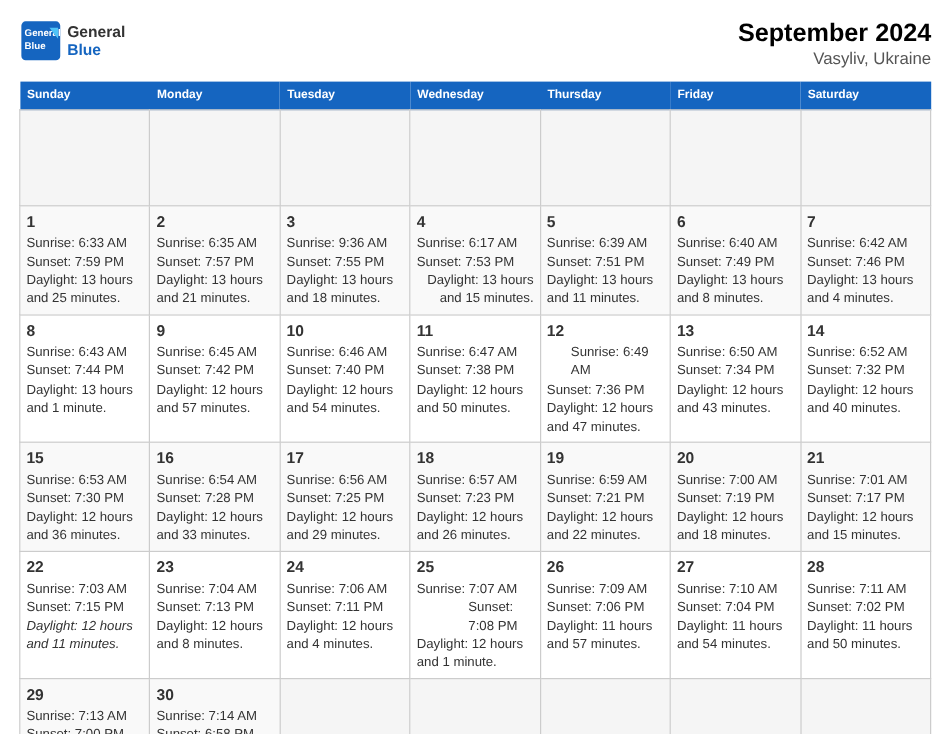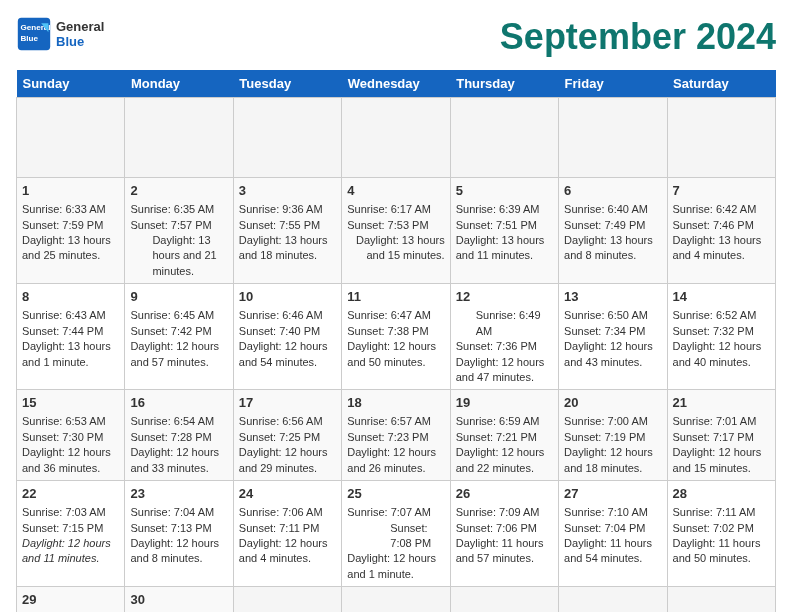--- a/index.html
+++ b/index.html
@@ -22,39 +22,39 @@
       gap: 4px;
     }
     .logo-icon {
       width: 36px;
       height: 36px;
     }
     .title-area {
       text-align: right;
     }
     .month-title {
-      font-size: 36px;
+      font-size: 21px;
       font-weight: bold;
-      color: #0f766e;
+      color: #000000;
     }
     .location {
       font-size: 14px;
       color: #555;
     }
     table {
       width: 100%;
       border-collapse: collapse;
       font-size: 11px;
     }
     th {
       background-color: #1565c0;
       color: white;
       text-align: left;
       padding: 6px 6px;
-      font-size: 13px;
+      font-size: 10px;
       font-weight: bold;
     }
     td {
       border: 1px solid #ccc;
       vertical-align: top;
       padding: 4px 5px;
       width: 14.28%;
       height: 80px;
       background: #fff;
       color: #333;
@@ -84,20 +84,21 @@
       <text x="5" y="28" font-size="9" fill="white" font-family="Arial" font-weight="bold">Blue</text>
       <polygon points="28,8 36,8 36,18" fill="#4fc3f7"></polygon>
     </svg>
     <div>
       <div style="font-size:13px;font-weight:bold;color:#333;">General</div>
       <div style="font-size:13px;font-weight:bold;color:#1565c0;">Blue</div>
     </div>
   </div>
   <div class="title-area">
     <div class="month-title">September 2024</div>
+    <div class="location">Vasyliv, Ukraine</div>
   </div>
 </div>
 
 <table>
   <thead>
     <tr>
     <th>Sunday</th>
         <th>Monday</th>
         <th>Tuesday</th>
         <th>Wednesday</th>
@@ -120,21 +121,21 @@
         <td>
           <span class="day-num">1</span>
           <span style="display: block;">Sunrise: 6:33 AM</span>
           <span style="display: block;">Sunset: 7:59 PM</span>
           <span style="display: block;">Daylight: 13 hours and 25 minutes.</span>
         </td>
         <td>
           <span class="day-num">2</span>
           <span style="display: block;">Sunrise: 6:35 AM</span>
           <span style="display: block;">Sunset: 7:57 PM</span>
-          <span style="display: block; margin-left: 22px;">Daylight: 13 hours and 21 minutes.</span>
+          <span style="display: block;">Daylight: 13 hours and 21 minutes.</span>
         </td>
         <td>
           <span class="day-num">3</span>
           <span style="display: block;">Sunrise: 9:36 AM</span>
           <span style="display: block;">Sunset: 7:55 PM</span>
           <span style="display: block;">Daylight: 13 hours and 18 minutes.</span>
         </td>
         <td>
           <span class="day-num">4</span>
           <span style="display: block;">Sunrise: 6:17 AM</span>

